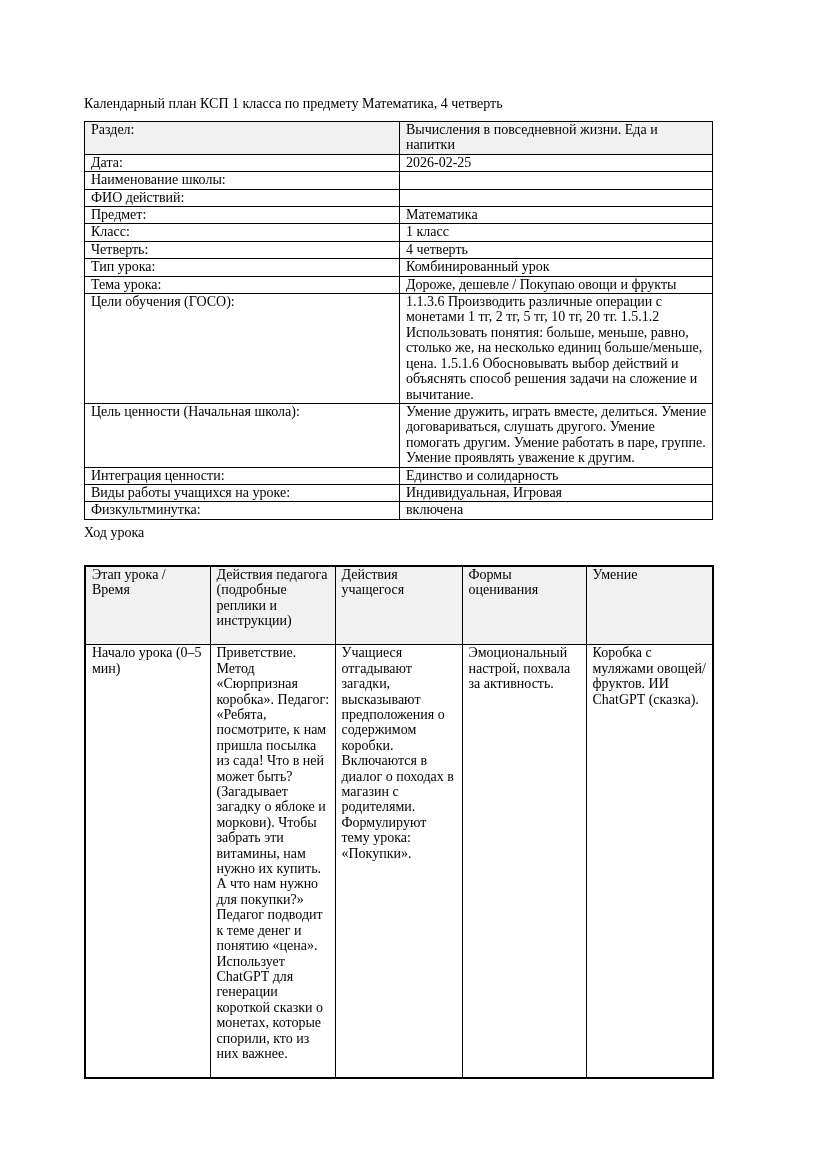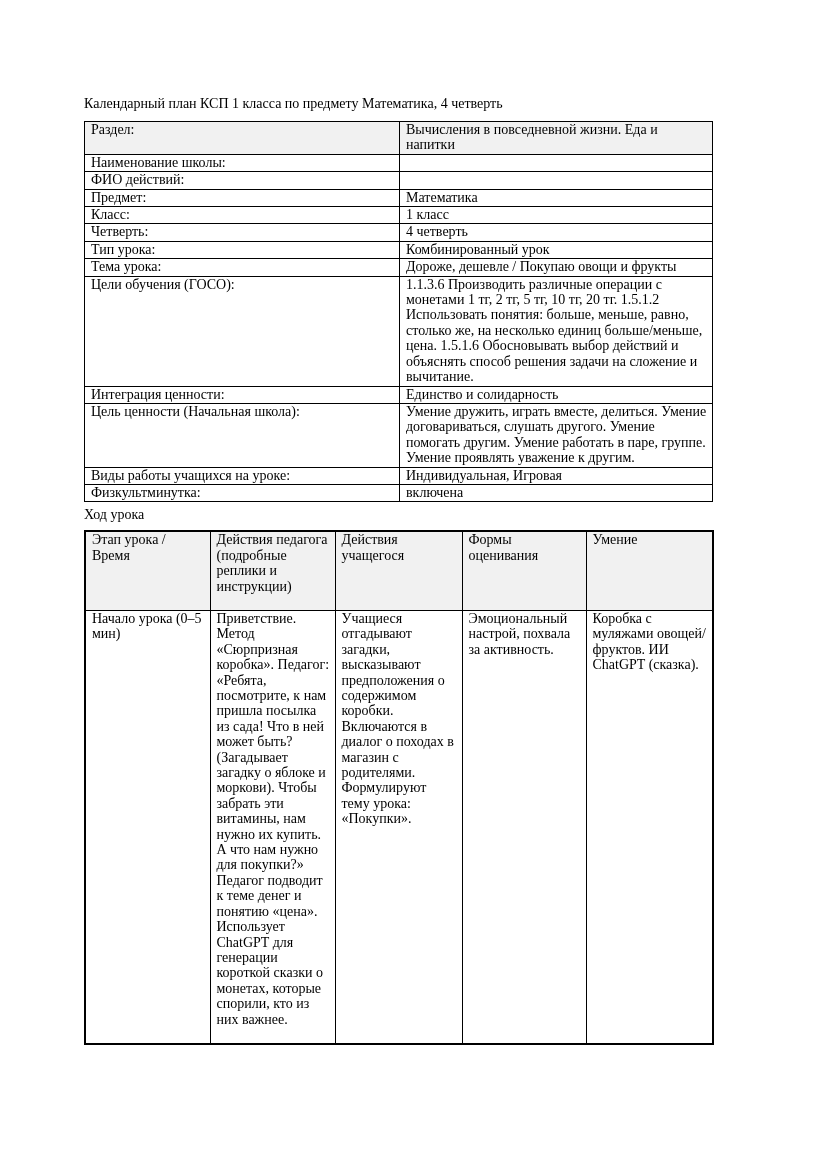--- a/index.html
+++ b/index.html
@@ -37,21 +37,21 @@
     vertical-align: top;
     font-size: 14px;
     line-height: 15.4px;
     padding: 0 4px 1px 6px;
     overflow-wrap: break-word;
   }
   .shaded { background: #f1f1f1; }
   .section-heading {
     margin: 0;
     padding-top: 5px;
-    padding-bottom: 7px;
+    padding-bottom: 24px;
     font-size: 14px;
     line-height: 16px;
   }
   .lesson-table { border: 2px solid #000000; }
   .lesson-table td { padding-bottom: 16px; }
 </style>
 </head>
 <body>
 
 <div class="page">
@@ -61,20 +61,24 @@
 
     <table class="info-table">
       <colgroup>
           <col style="width:315px">
           <col style="width:313px">
         </colgroup>
       <tbody>
         <tr class="shaded">
           <td>Раздел:</td>
           <td>Вычисления в повседневной жизни. Еда и напитки</td>
+        </tr>
+        <tr>
+          <td>Дата:</td>
+          <td>2026-02-25</td>
         </tr>
         <tr>
           <td>Наименование школы:</td>
           <td></td>
         </tr>
         <tr>
           <td>ФИО действий:</td>
           <td></td>
         </tr>
         <tr>
@@ -95,26 +99,26 @@
         </tr>
         <tr>
           <td>Тема урока:</td>
           <td>Дороже, дешевле / Покупаю овощи и фрукты</td>
         </tr>
         <tr>
           <td>Цели обучения (ГОСО):</td>
           <td>1.1.3.6 Производить различные операции с монетами 1 тг, 2 тг, 5 тг, 10 тг, 20 тг. 1.5.1.2 Использовать понятия: больше, меньше, равно, столько же, на несколько единиц больше/меньше, цена. 1.5.1.6 Обосновывать выбор действий и объяснять способ решения задачи на сложение и вычитание.</td>
         </tr>
         <tr>
+          <td>Цель ценности (Начальная школа):</td>
+          <td>Умение дружить, играть вместе, делиться. Умение договариваться, слушать другого. Умение помогать другим. Умение работать в паре, группе. Умение проявлять уважение к другим.</td>
+        </tr>
+        <tr>
           <td>Интеграция ценности:</td>
           <td>Единство и солидарность</td>
-        </tr>
-        <tr>
-          <td>Цель ценности (Начальная школа):</td>
-          <td>Умение дружить, играть вместе, делиться. Умение договариваться, слушать другого. Умение помогать другим. Умение работать в паре, группе. Умение проявлять уважение к другим.</td>
         </tr>
         <tr>
           <td>Виды работы учащихся на уроке:</td>
           <td>Индивидуальная, Игровая</td>
         </tr>
         <tr>
           <td>Физкультминутка:</td>
           <td>включена</td>
         </tr>
       </tbody>

